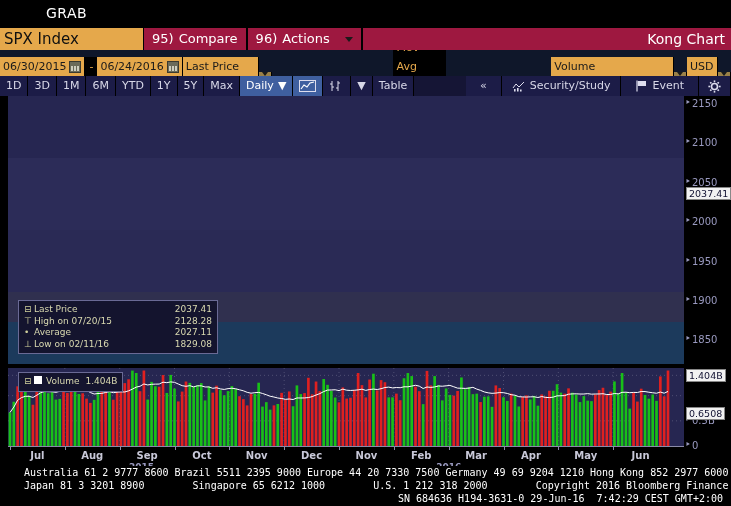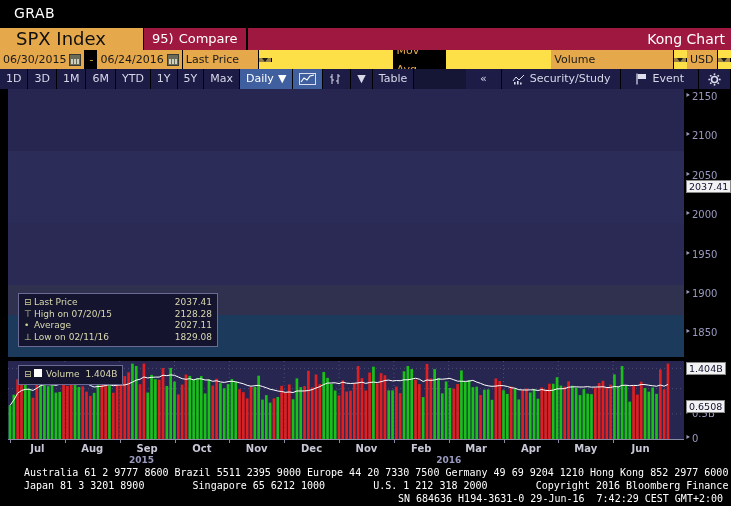--- a/index.html
+++ b/index.html
@@ -8,48 +8,49 @@
     background: #000;
     font-family: "DejaVu Sans", "Liberation Sans", sans-serif;
     overflow: hidden;
     position: relative;
   }
   
   #grab-header {
     height: 28px; background: #000; color: #fff;
     font-size: 14px; padding-left: 14px; line-height: 26px;
     letter-spacing: .5px;
+    margin-left: 32px;
   }
   
   #cmdbar {
     height: 22px; background: #000; display: flex; align-items: stretch;
     position: relative;
   }
   .ticker-field {
     width: 144px; background: #e0a council; background: #e5a84b;
-    color: #101010; font-size: 18px; line-height: 22px; padding-left: 16px;
+    color: #101010; font-size: 15px; line-height: 22px; padding-left: 4px;
     border-right: 1px solid #000;
   }
   .cmd-btn {
     background: #9e1840; color: #fff; font-size: 13px; line-height: 22px;
     padding: 0 8px; border-right: 2px solid #000; white-space: nowrap;
     display: flex; align-items: center; gap: 5px;
   }
   .cmd-num { color: #fff; }
   .caret-sm {
     width: 0; height: 0; border-left: 4px solid transparent;
     border-right: 4px solid transparent; border-top: 5px solid #1a1a1a;
     margin-left: 10px;
   }
   #cmd-fill {
     flex: 1; background: #9e1840; color: #fff; font-size: 14px;
     line-height: 22px; text-align: right; padding-right: 6px;
   }
   
-  #amber-row { height: 19px; display: flex; background: #fde047; align-items: center; }
+  #amber-row { height: 26px; display: flex; background: #0f172a; align-items: flex-end; }
   .amber {
     background: #e5a84b; color: #1a1a1a; font-size: 11px;
     line-height: 19px; padding: 0 3px; border-right: 1px solid #000;
     display: flex; align-items: center;
   }
   .cal-ico {
     width: 12px; height: 12px; background: #6b6b5a; margin-left: 3px;
     border: 1px solid #3a3a30; display: inline-block; position: relative;
   }
   .cal-ico::after {
@@ -138,20 +139,25 @@
 
 <div id="grab-header">
   <span>GRAB</span>
 </div>
 
 <div id="cmdbar">
   <div class="ticker-field">SPX Index</div>
   <div class="cmd-btn">
     <span class="cmd-num">95)</span>
     <span>Compare</span>
+  </div>
+  <div class="cmd-btn">
+    <span class="cmd-num">96)</span>
+    <span>Actions</span>
+    <i class="caret-sm"></i>
   </div>
   <div id="cmd-fill">Kong Chart</div>
 </div>
 
 <div id="amber-row">
   <div class="amber" style="width:86px">
     <span>06/30/2015</span>
     <span class="cal-ico"></span>
   </div>
   <div class="dash-sep">-</div>

